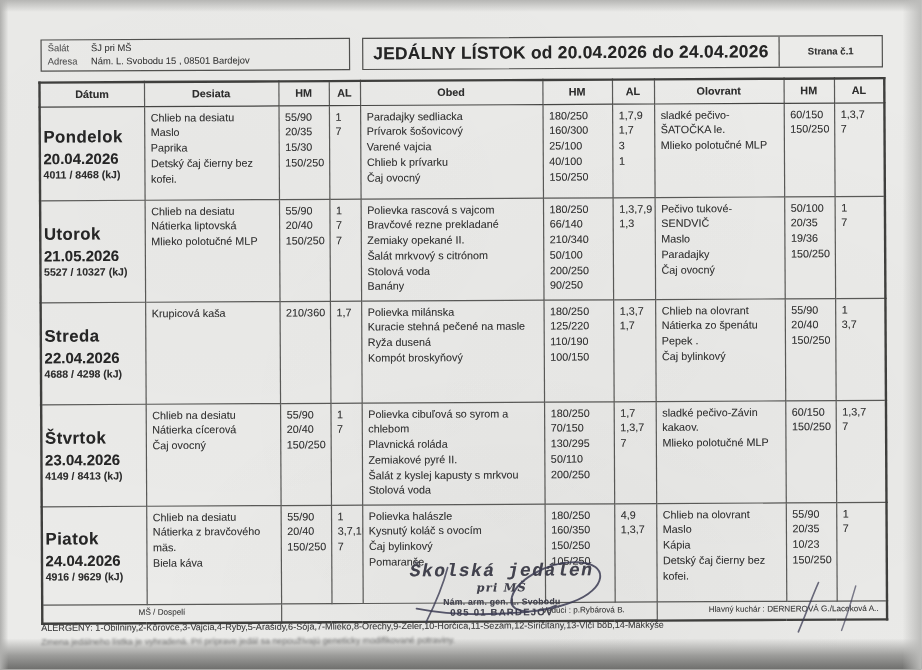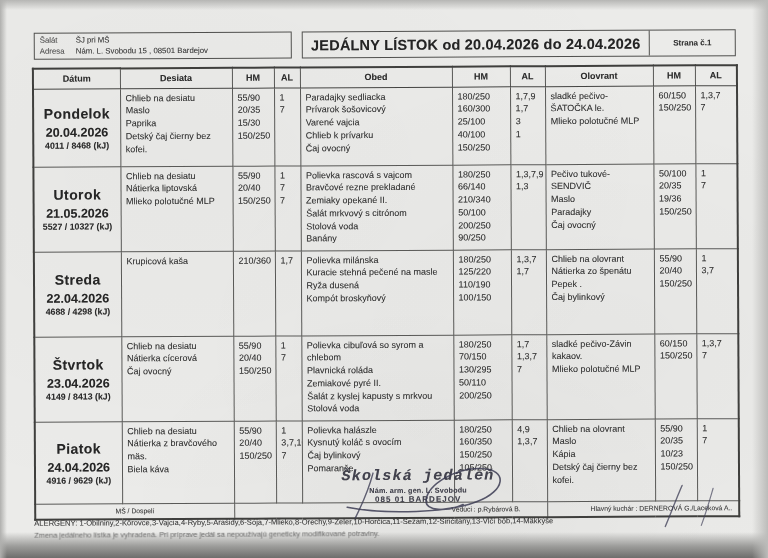--- a/index.html
+++ b/index.html
@@ -38,21 +38,21 @@
 
   
   table.menu { position:absolute; left:33px; top:66px; width:704px;
                border-collapse:collapse; table-layout:fixed;
                border:2px solid #3f3f3d; }
   .menu th, .menu td { border:1px solid #59595七; border:1px solid #595957; vertical-align:top; }
   .menu thead th { height:20px; font-size:9px; font-weight:bold; text-align:center;
                    vertical-align:middle; color:#2d2d2d; border-bottom:1.5px solid #454543; }
   td.cell { font-size:9px; line-height:1.42; padding:3px 4px 2px 5px; color:#333;
             white-space:pre-line; overflow:hidden; }
-  td.datum { text-align:center; vertical-align:middle; padding:2px; }
+  td.datum { text-align:left; vertical-align:middle; padding:2px; }
   .day  { font-size:14px; font-weight:bold; letter-spacing:0.4px; color:#262626; }
   .date { font-size:12.5px; font-weight:bold; color:#262626; margin-top:4px; }
   .kj   { font-size:8.8px; font-weight:bold; color:#2d2d2d; margin-top:1px; }
   tr.r1 { height:78px; } tr.r2 { height:85px; } tr.r3 { height:85px; }
   tr.r4 { height:85px; } tr.r5 { height:82px; }
   tr.foot { height:16px; }
   tr.foot td { font-size:6.8px; color:#3c3c3c; vertical-align:middle; white-space:nowrap; overflow:hidden; }
   td.foot-ms { text-align:center; }
   td.foot-veduci { text-align:right; padding-right:26px; font-size:7.4px; }
   td.foot-kuchar { text-align:right; padding-right:6px; font-size:6.8px; }
@@ -302,20 +302,21 @@
         <tr class="foot">
           <td class="foot-ms" colspan="2">MŠ / Dospelí</td>
           <td class="foot-veduci" colspan="5">Vedúci : p.Rybárová B.</td>
           <td class="foot-kuchar" colspan="3">Hlavný kuchár : DERNEROVÁ G./Laceková A..</td>
         </tr>
       </tbody>
     </table>
 
     <div class="stamp">
       <div class="stamp-l1">Školská jedáleň</div>
+      <div class="stamp-l2">pri MŠ</div>
       <div class="stamp-l3">Nám. arm. gen. L. Svobodu</div>
       <div class="stamp-l4">085 01 BARDEJOV</div>
     </div>
 
     <svg class="sig" style="left:330px; top:455px;" width="220" height="75" viewBox="0 0 220 75">
       <path d="M 16,52 C 55,60 118,58 146,47 C 174,37 178,15 150,14 C 124,13 97,30 95,45 C 93,57 117,57 132,50" fill="none" stroke="#3c3c54" stroke-width="1.6" stroke-linecap="round" opacity="0.85"></path>
       <path d="M 42,18 C 38,33 31,49 24,63" fill="none" stroke="#3c3c54" stroke-width="1.4" stroke-linecap="round" opacity="0.8"></path>
     </svg>
 
     <svg class="sig" style="left:648px; top:482px;" width="80" height="50" viewBox="0 0 80 50">

